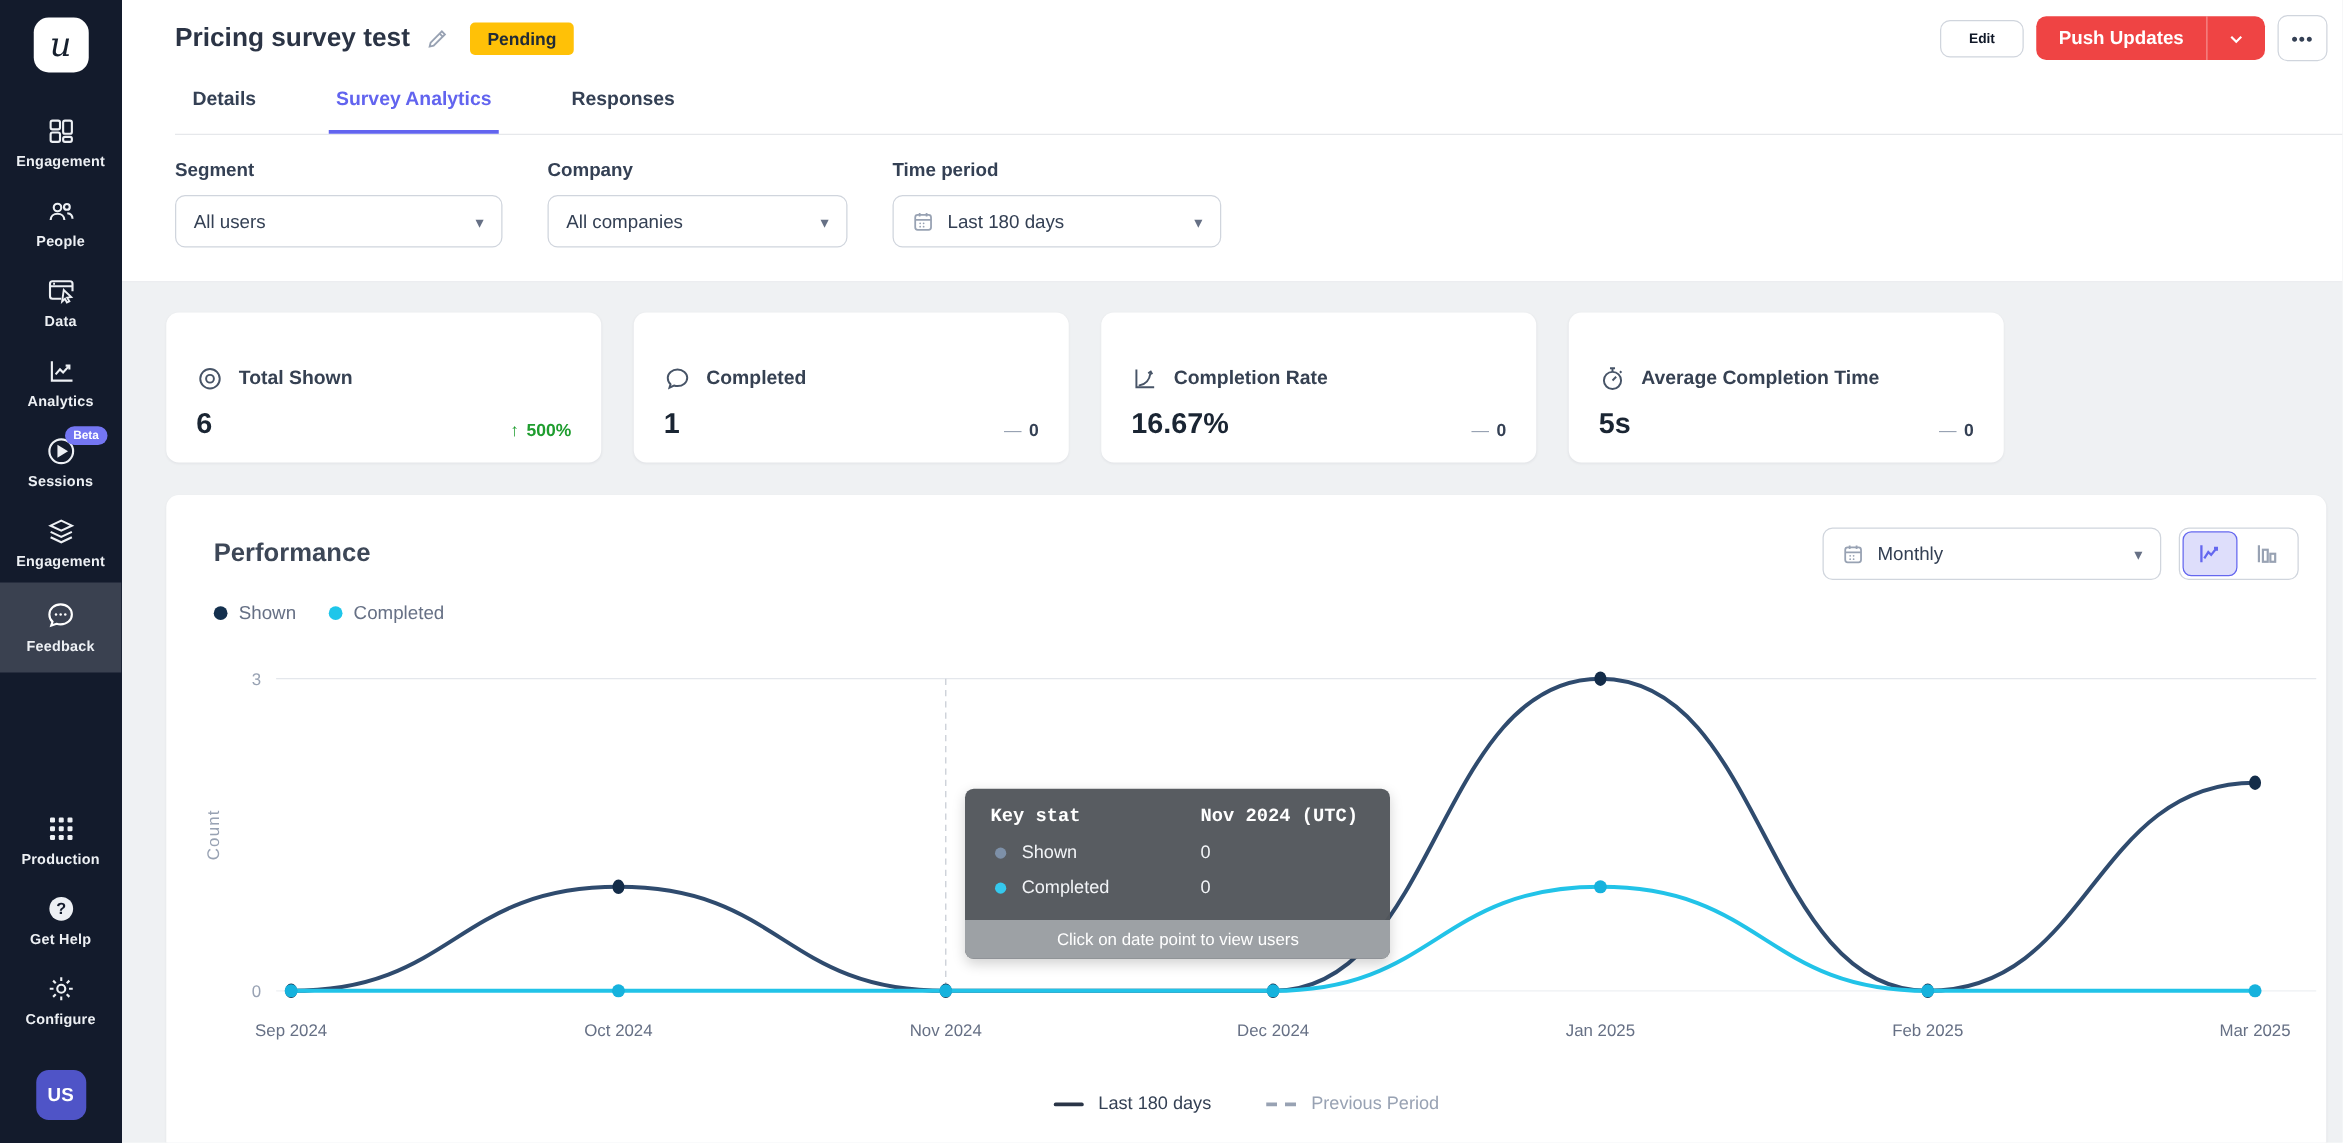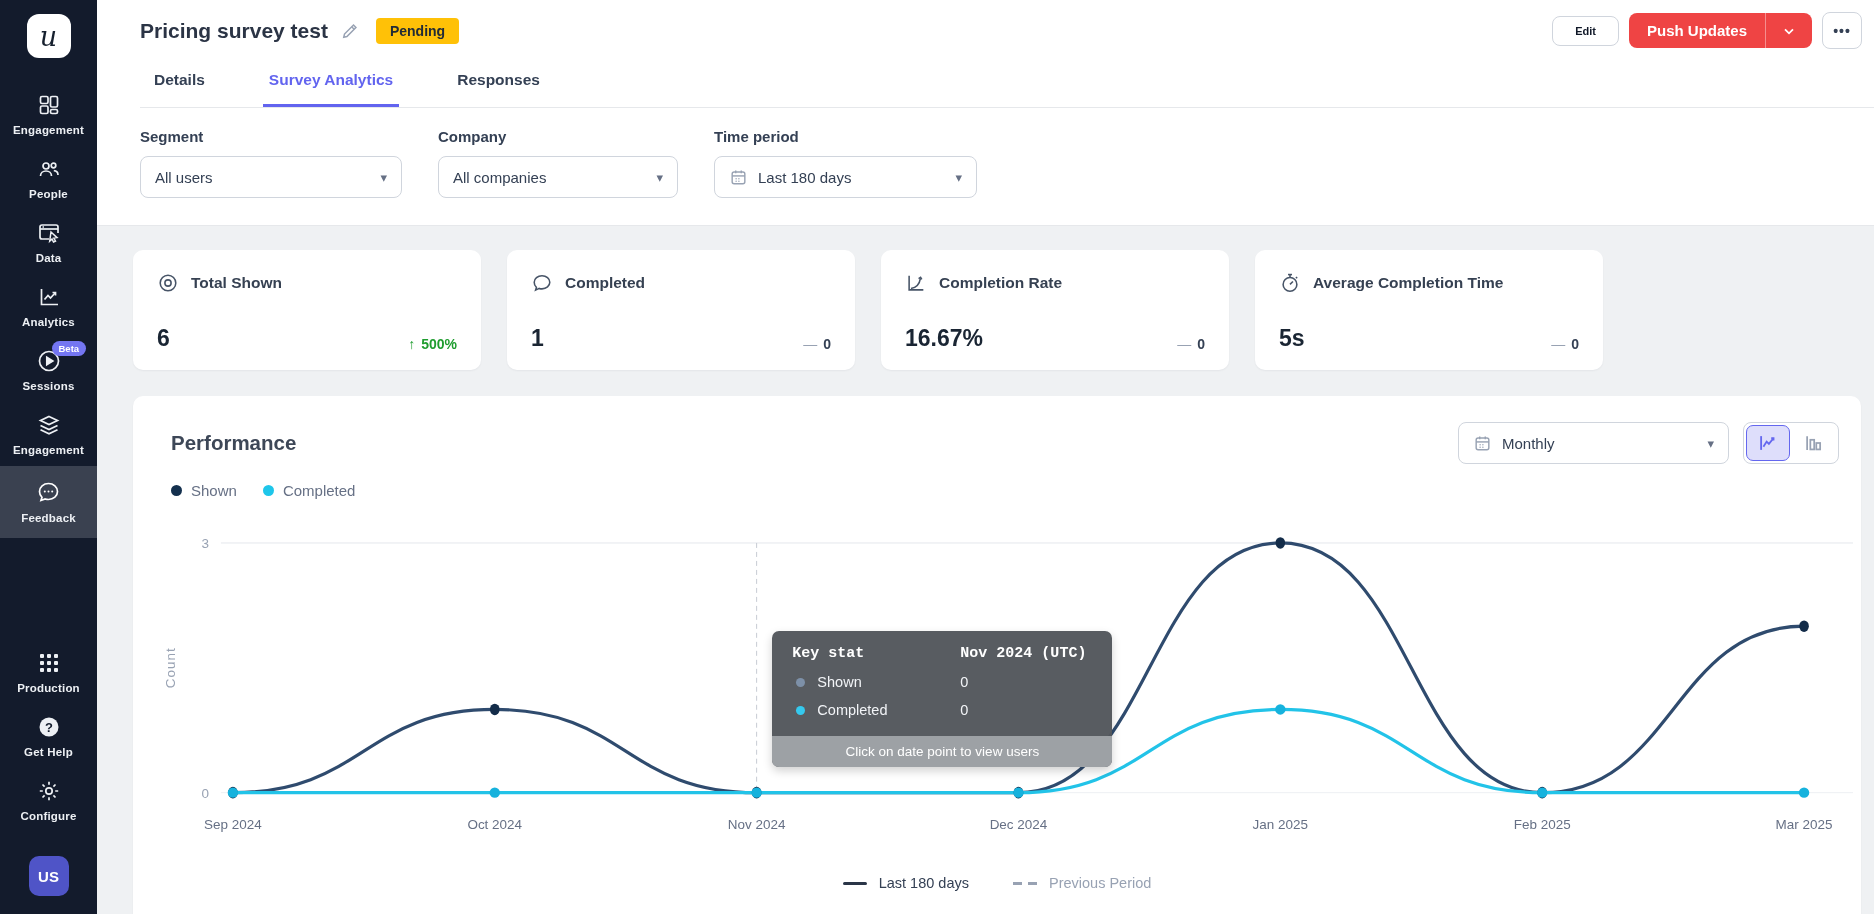--- a/index.html
+++ b/index.html
@@ -53,21 +53,21 @@
   .select { background:#fff; border:1px solid #D0D5DD; border-radius:8px; height:42px;
     display:flex; align-items:center; padding:0 14px; font-size:15px; color:#344054; cursor:pointer; }
   .select .chev { margin-left:auto; color:#667085; font-size:13px; }
   .sel-segment { width:262px; } .sel-company { width:240px; } .sel-time { width:263px; gap:10px; }
 
   .content { padding:24px 13px 0 36px; }
   .stats-row { display:flex; gap:26px; }
   .stat-card { width:348px; height:120px; background:#fff; border-radius:10px;
     box-shadow:0 1px 2px rgba(16,24,40,.05); padding:22px 24px 18px; display:flex;
     flex-direction:column; justify-content:space-between; }
-  .sc-head { display:flex; align-items:center; gap:12px; font-size:15.5px; font-weight:bold; color:#364152; }
+  .sc-head { display:flex; align-items:center; gap:12px; font-size:15.5px; font-weight:bold; color:#364152;margin-top:20px; }
   .sc-bottom { display:flex; align-items:flex-end; justify-content:space-between; }
   .sc-value { font-size:23px; font-weight:bold; color:#1A2533; }
   .delta { font-size:14px; font-weight:bold; display:flex; gap:6px; align-items:center; }
   .delta.up { color:#1F9D2F; }
   .delta.flat .d-ic { color:#98A2B3; font-weight:normal; }
   .delta.flat .d-val { color:#344054; }
 
   
   .perf-card { margin-top:26px; background:#fff; border-radius:10px;
     box-shadow:0 1px 2px rgba(16,24,40,.05); height:566px; }

